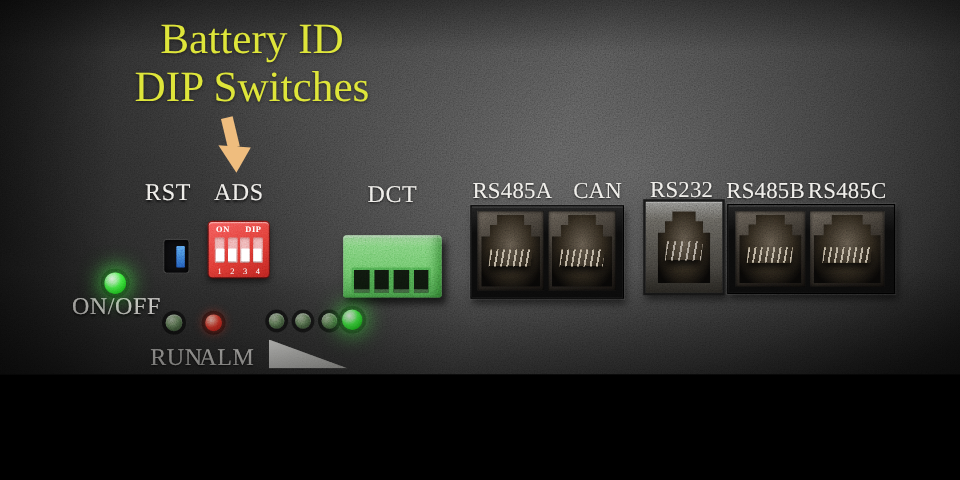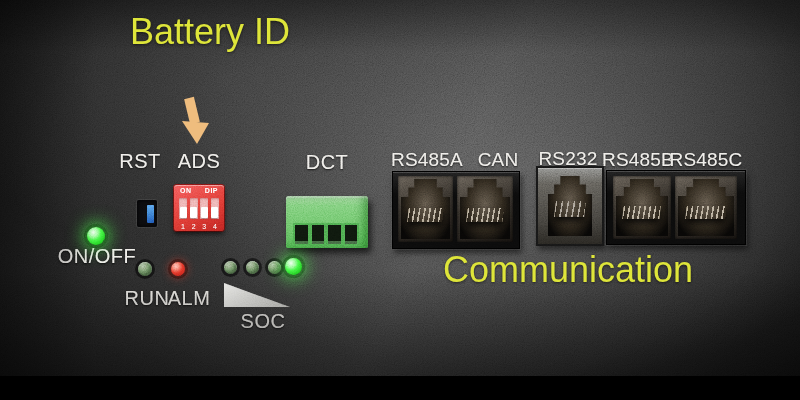--- a/index.html
+++ b/index.html
@@ -1,17 +1,17 @@
 <!DOCTYPE html>
 <html><head>
 <meta charset="utf-8">
 <style>
   html,body{margin:0;padding:0;background:#000;}
-  #panel{position:relative;width:800px;height:376px;overflow:hidden;
-    font-family:Liberation Sans, sans-serif;
+  #panel{position:relative;width:800px;height:312px;overflow:hidden;
+    font-family:Liberation Serif, serif;
     background:
       radial-gradient(500px 300px at 66% 45%, rgba(150,150,150,.30), rgba(0,0,0,0) 72%),
       radial-gradient(430px 260px at 28% 20%, rgba(120,120,120,.20), rgba(0,0,0,0) 70%),
       linear-gradient(115deg,#171717 0%,#2b2b2b 35%,#3a3a3a 55%,#262626 80%,#151515 100%);}
   .layer{position:absolute;inset:0;pointer-events:none;}
   .noise{z-index:50;mix-blend-mode:overlay;opacity:.5;}
   .vignette{z-index:51;background:
       radial-gradient(95% 125% at 53% 42%, rgba(0,0,0,0) 48%, rgba(0,0,0,.40) 82%, rgba(0,0,0,.7) 100%),
       linear-gradient(to bottom, rgba(0,0,0,.35) 0%, rgba(0,0,0,0) 14%, rgba(0,0,0,0) 72%, rgba(0,0,0,.45) 100%),
       linear-gradient(to right, rgba(0,0,0,.35) 0%, rgba(0,0,0,0) 12%);}
@@ -192,21 +192,21 @@
       <feComponentTransfer>
           <feFuncA type="linear" slope="0" intercept="1"></feFuncA>
         </feComponentTransfer>
       </filter>
     <rect width="800" height="400" filter="url(#grain)"></rect>
   </svg>
   <div class="layer vignette"></div>
 
   <div class="heading" style="left:55px;top:12px;width:310px;">
     <div>Battery ID</div>
+    <div>DIP Switches</div>
   </div>
   <div class="heading" style="left:418px;top:250px;width:300px;">
-    <div>Communication</div>
   </div>
   <svg class="arrow" width="40" height="50" viewBox="0 0 40 50">
     <line x1="13" y1="2" x2="19" y2="27" stroke="#efbd7e" stroke-width="10"></line>
     <polygon points="6,25 33,27 21,48" fill="#efbd7e"></polygon>
   </svg>
 </div>
 
 </body></html>

